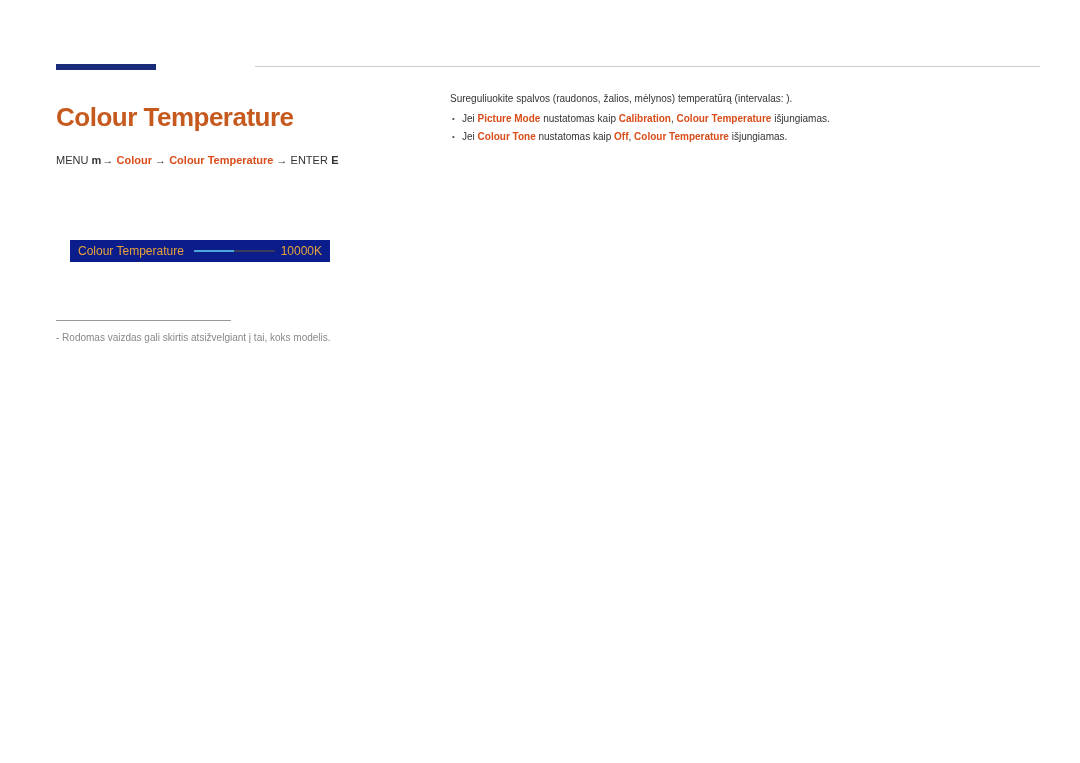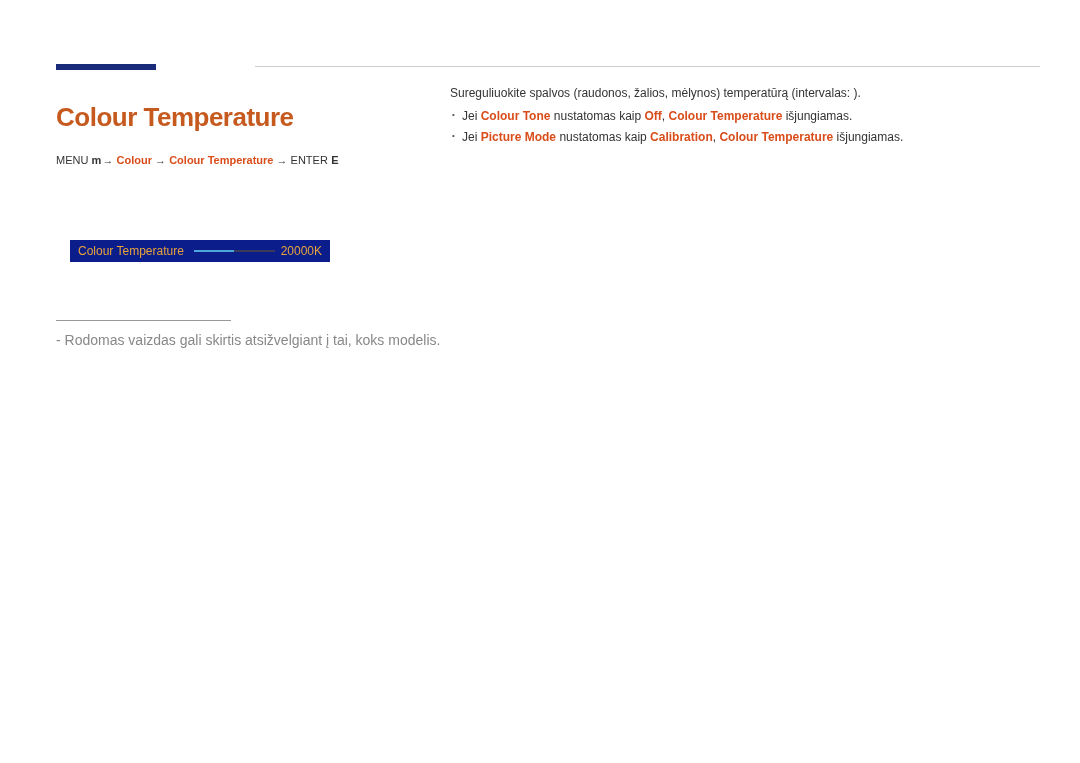--- a/index.html
+++ b/index.html
@@ -103,32 +103,32 @@
     top: 320px;
     left: 56px;
     width: 175px;
     height: 1px;
     background: #999;
   }
   .footnote {
     position: absolute;
     top: 332px;
     left: 56px;
-    font-size: 14px;
+    font-size: 10px;
     color: #888;
   }
   .footnote::before {
     content: "- ";
   }
   .right-col {
     position: absolute;
-    top: 84px;
+    top: 91px;
     left: 450px;
     right: 50px;
-    font-size: 12px;
+    font-size: 10px;
     color: #333;
     line-height: 1.6;
   }
   .right-col p {
     margin-bottom: 4px;
   }
   .bullets {
     margin-top: 4px;
   }
   .bullets li {
@@ -173,29 +173,29 @@
   <span class="bold">ENTER</span>
   <span class="bc-icon">E</span>
 </div>
 
 <div class="menu-bar">
   <span class="label">Colour Temperature</span>
   <span class="slider-track">
     <span class="slider-empty"></span>
     <span class="slider-fill"></span>
   </span>
-  <span class="value">20000K</span>
+  <span class="value">10000K</span>
 </div>
 
 <div class="footnote-sep"></div>
 <div class="footnote">Rodomas vaizdas gali skirtis atsižvelgiant į tai, koks modelis.</div>
 
 <div class="right-col">
   <p>Sureguliuokite spalvos (raudonos, žalios, mėlynos) temperatūrą (intervalas: ).</p>
   <ul class="bullets">
     <li>
-      <span>Jei </span><span class="hl2">Colour Tone</span><span> nustatomas kaip </span><span class="hl2">Off</span><span>, </span><span class="hl2">Colour Temperature</span><span> išjungiamas.</span>
+      <span>Jei </span><span class="hl2">Picture Mode</span><span> nustatomas kaip </span><span class="hl2">Calibration</span><span>, </span><span class="hl2">Colour Temperature</span><span> išjungiamas.</span>
     </li>
     <li>
-      <span>Jei </span><span class="hl2">Picture Mode</span><span> nustatomas kaip </span><span class="hl2">Calibration</span><span>, </span><span class="hl2">Colour Temperature</span><span> išjungiamas.</span>
+      <span>Jei </span><span class="hl2">Colour Tone</span><span> nustatomas kaip </span><span class="hl2">Off</span><span>, </span><span class="hl2">Colour Temperature</span><span> išjungiamas.</span>
     </li>
   </ul>
 </div>
 
 </body></html>

